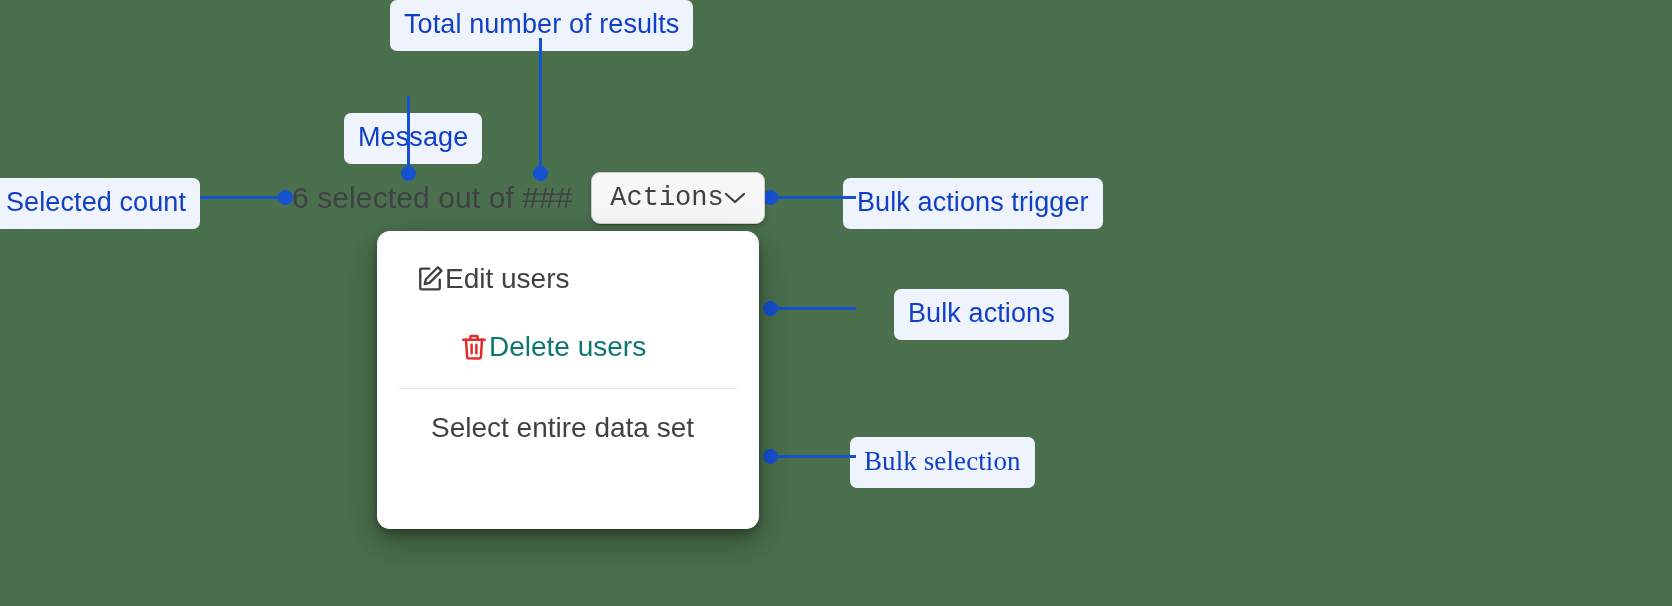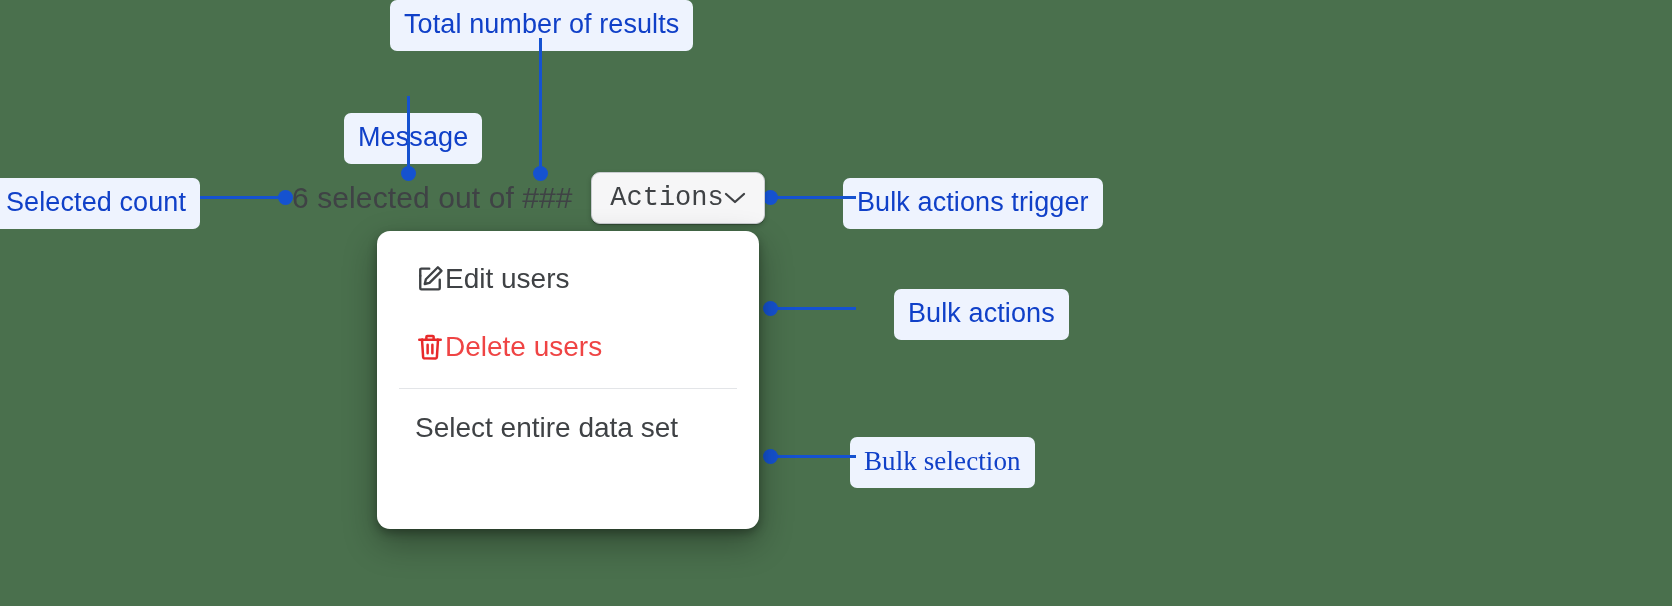--- a/index.html
+++ b/index.html
@@ -100,23 +100,23 @@
   .menu-item {
     display: flex;
     align-items: center;
     height: 52px;
     padding: 0 22px 0 38px;
     cursor: pointer;
     font-size: 28px;
     color: #3f4245;
     white-space: nowrap;
   }
-  .menu-item.danger { color: #ef4444; }
+  .menu-item.danger { color: #0f766e; margin-left: 44px; }
   .menu-item .ico { width: 30px; height: 30px; flex: none; display: block; }
-  .menu-item.noicon { padding-left: 38px; }
+  .menu-item.noicon { padding-left: 54px; }
   .menu-gap { height: 16px; }
   .divider {
     height: 1px;
     background: #e3e5e8;
     margin: 15px 22px 13px 22px;
   }
 </style>
 </head>
 <body>
 

